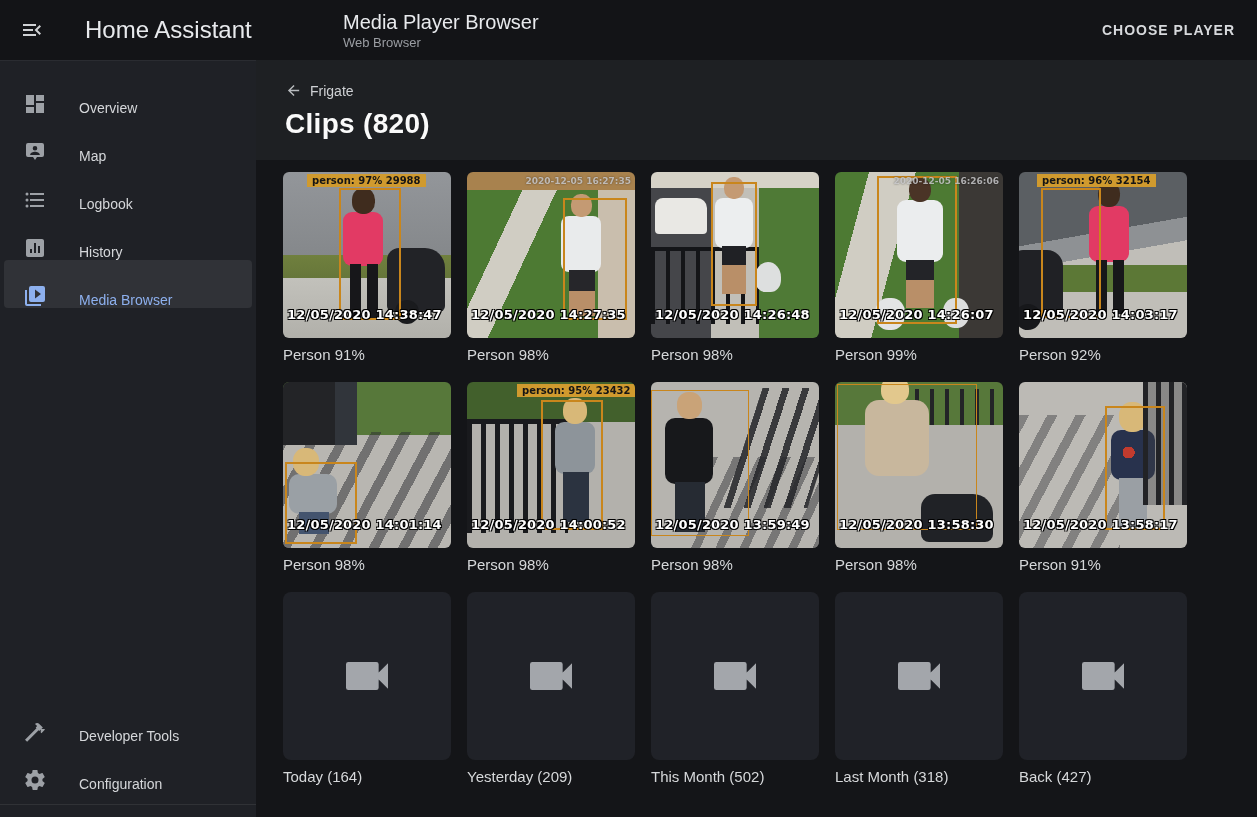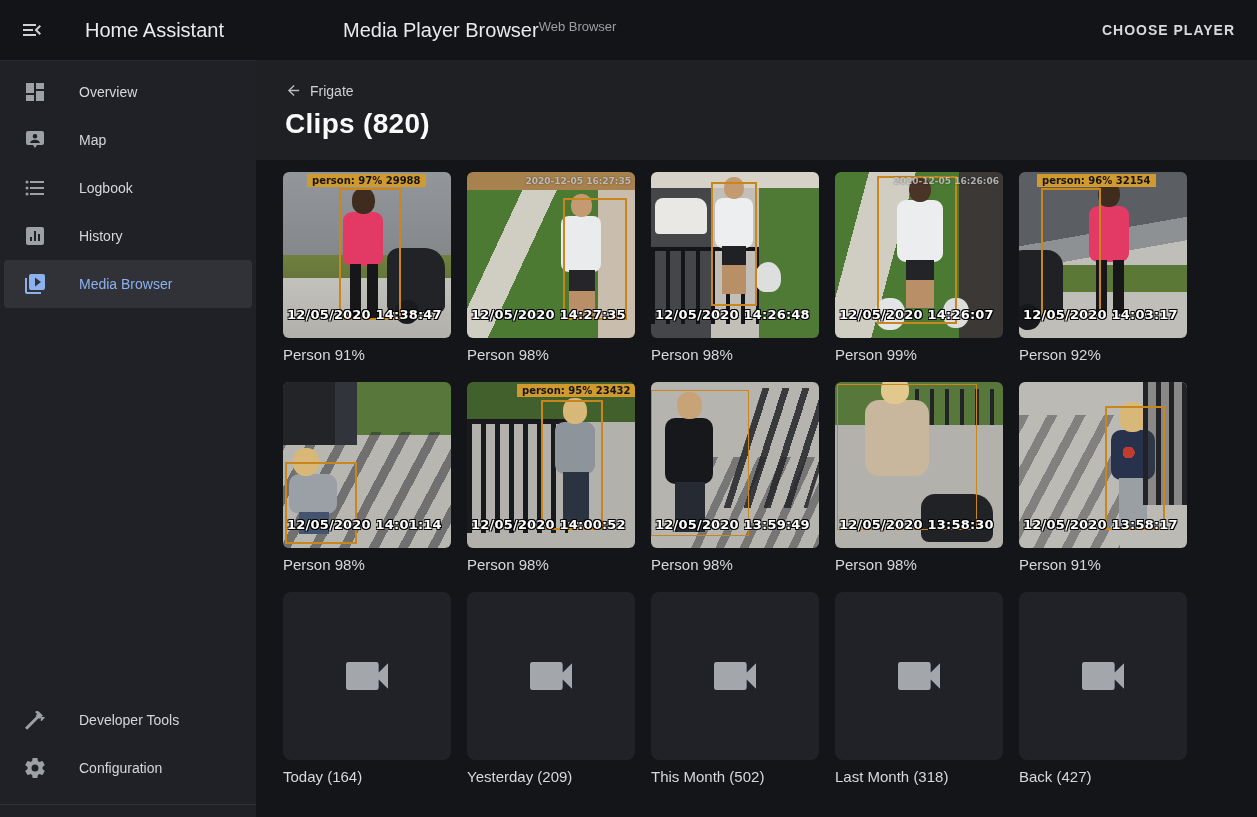--- a/index.html
+++ b/index.html
@@ -8,34 +8,34 @@
     --accent:#8db0ee; --chip:#d09a2e; --box:#c9861c;
     --topbar:#131417; --sidebar:#1f2126; --header:#1e2023; --main:#141518; --tile:#202228;
   }
   .app{display:flex;flex-direction:column;width:1257px;height:817px;}
 
   
   .topbar{height:60px;background:var(--topbar);display:flex;align-items:center;flex:0 0 60px;}
   .topbar-left{width:256px;flex:0 0 256px;display:flex;align-items:center;box-sizing:border-box;padding-left:20px;}
   .icon-btn{width:24px;height:24px;border:none;background:none;padding:0;cursor:pointer;display:flex;}
   .icon-btn svg{width:24px;height:24px;fill:#cfd1d4;}
-  .app-title{font-size:20px;color:#e8eaed;margin-left:41px;white-space:nowrap;}
-  .panel-titles{margin-left:87px;display:flex;line-height:1.2;}
+  .app-title{font-size:24px;color:#e8eaed;margin-left:41px;white-space:nowrap;}
+  .panel-titles{margin-left:87px;display:flex;flex-direction:column;line-height:1.2;}
   .panel-title{font-size:20px;color:#e8eaed;}
   .panel-subtitle{font-size:13px;color:#9b9ea3;margin-top:1px;}
   .topbar-spacer{flex:1;}
   .text-btn{background:none;border:none;color:#d7d9dc;font-family:"Liberation Sans",sans-serif;
     font-size:14px;font-weight:700;letter-spacing:1px;margin-right:14px;padding:8px;cursor:pointer;}
 
   
   .body-row{display:flex;flex:1;min-height:0;}
   .sidebar{width:256px;flex:0 0 256px;background:var(--sidebar);border-top:1px solid #2a2c31;
     display:flex;flex-direction:column;box-sizing:border-box;}
   .nav{padding-top:7px;}
-  .nav-item{height:48px;display:flex;align-items:center;padding:0 12px 0 19px;margin:0 4px;
+  .nav-item{height:48px;display:flex;align-items:flex-end;padding:0 12px 0 19px;margin:0 4px;
     border-radius:4px;cursor:pointer;}
   .nav-item.selected{background:rgba(255,255,255,.08);}
   .nav-icon{width:24px;height:24px;flex:0 0 24px;display:flex;}
   .nav-icon svg{width:24px;height:24px;fill:#9da1a6;}
   .nav-item.selected .nav-icon svg{fill:var(--accent);}
   .nav-label{font-size:14px;font-weight:500;color:#d5d7da;margin-left:32px;}
   .nav-item.selected .nav-label{color:var(--accent);}
   .sidebar-spacer{flex:1;}
   .sidebar-divider{height:1px;background:#303236;margin:12px 0;}
   .avatar{width:40px;height:40px;border-radius:50%;background:var(--avatar,#8fb3f3);color:#1d1f24;

